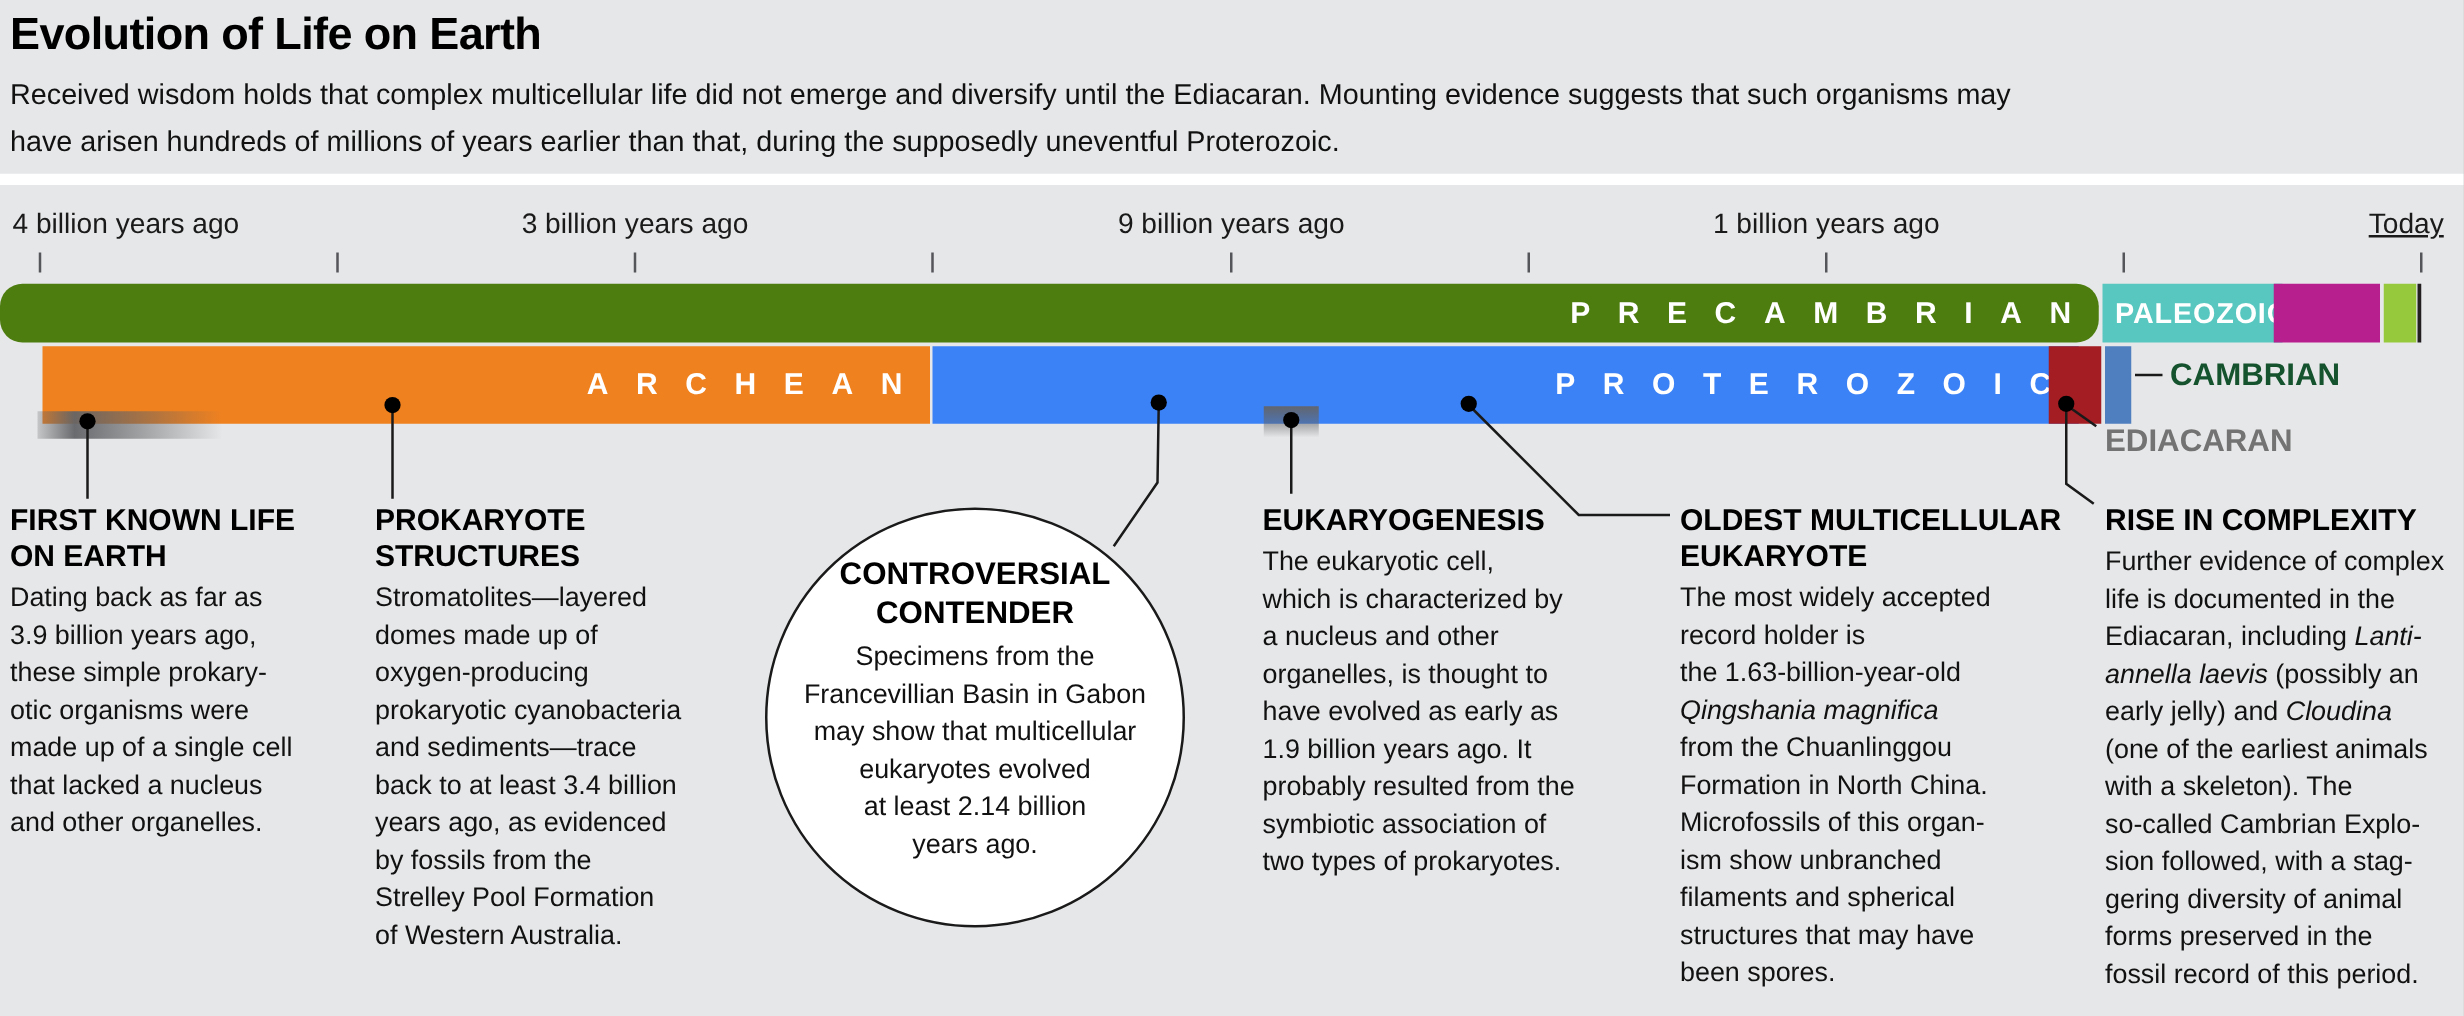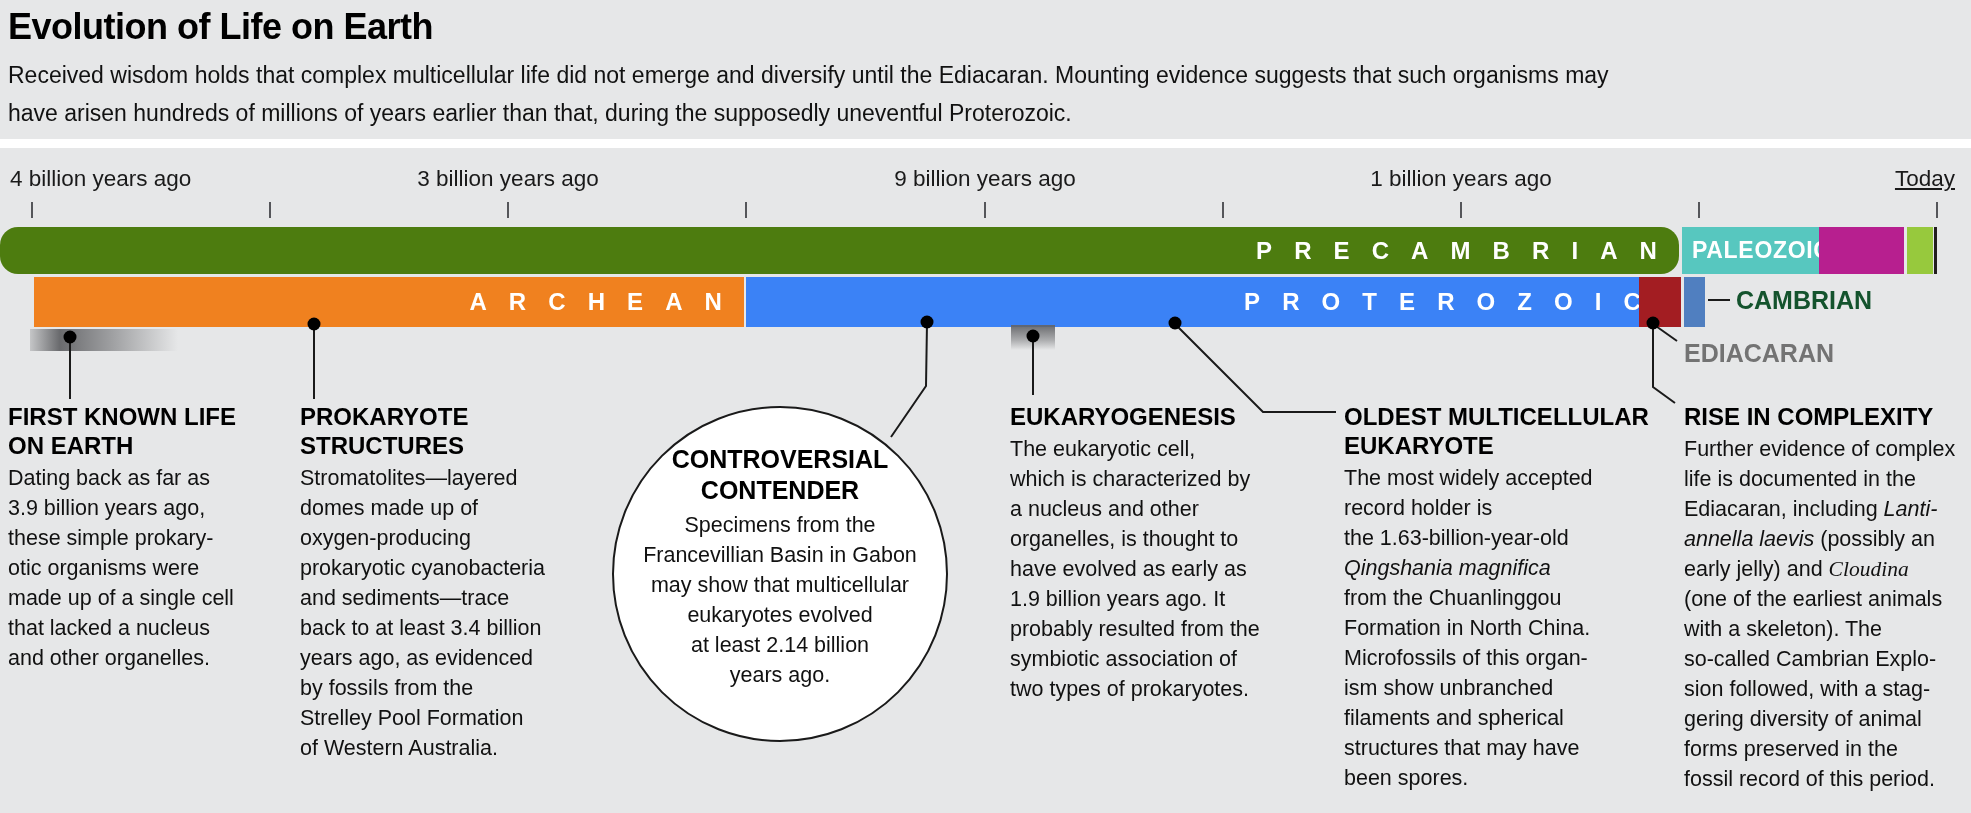--- a/index.html
+++ b/index.html
@@ -12,21 +12,21 @@
   .abs{position:absolute;}
   
   .title{left:8px;top:6px;font-size:36px;font-weight:bold;letter-spacing:-0.5px;color:#000;}
   .subtitle{left:8px;top:56px;font-size:23px;line-height:38px;white-space:pre-line;color:#111;}
   .white-strip{left:0;top:139px;width:1971px;height:9px;background:#ffffff;}
   
   .axis-label{top:166px;font-size:22.5px;color:#1a1a1a;white-space:nowrap;}
   .tick{top:202px;width:2px;height:16px;background:#55565a;}
   
   .bar-seg{top:227px;height:47px;display:flex;align-items:center;}
-  .bar-seg2{top:277px;height:50px;display:flex;align-items:center;}
+  .bar-seg2{top:277px;height:62px;display:flex;align-items:center;}
   .seg-yellow{background:#4d7c0f;border-radius:18px;}
   .seg-teal{background:#57C7BF;padding-left:10px;}
   .seg-magenta{background:#B71F8F;}
   .seg-green{background:#97C93D;}
   .seg-orange{background:#F0811F;}
   .seg-red{background:#3b82f6;padding-left:24px;}
   .seg-darkred{background:#A31D22;}
   .seg-blue{background:#507FC0;}
   .seg-black{background:#231F20;}
   .era{width:100%;color:#fff;font-weight:bold;font-size:24px;white-space:nowrap;}
@@ -195,21 +195,21 @@
 structures that may have
 been spores.</span></div>
   </div>
 
   <div class="abs block b6">
     <div class="head">RISE IN COMPLEXITY</div>
     <div class="body"><span>Further evidence of complex
 life is documented in the
 Ediacaran, including </span><span style="font-style: italic;">Lanti-
 annella laevis</span><span> (possibly an
-early jelly) and </span><span style="font-style: italic; font-family: Liberation Serif, serif;">Cloudina</span><span>
+early jelly) and </span><span style="font-style: italic;">Cloudina</span><span>
 (one of the earliest animals
 with a skeleton). The
 so-called Cambrian Explo-
 sion followed, with a stag-
 gering diversity of animal
 forms preserved in the
 fossil record of this period.</span></div>
   </div>
 
 </div>

